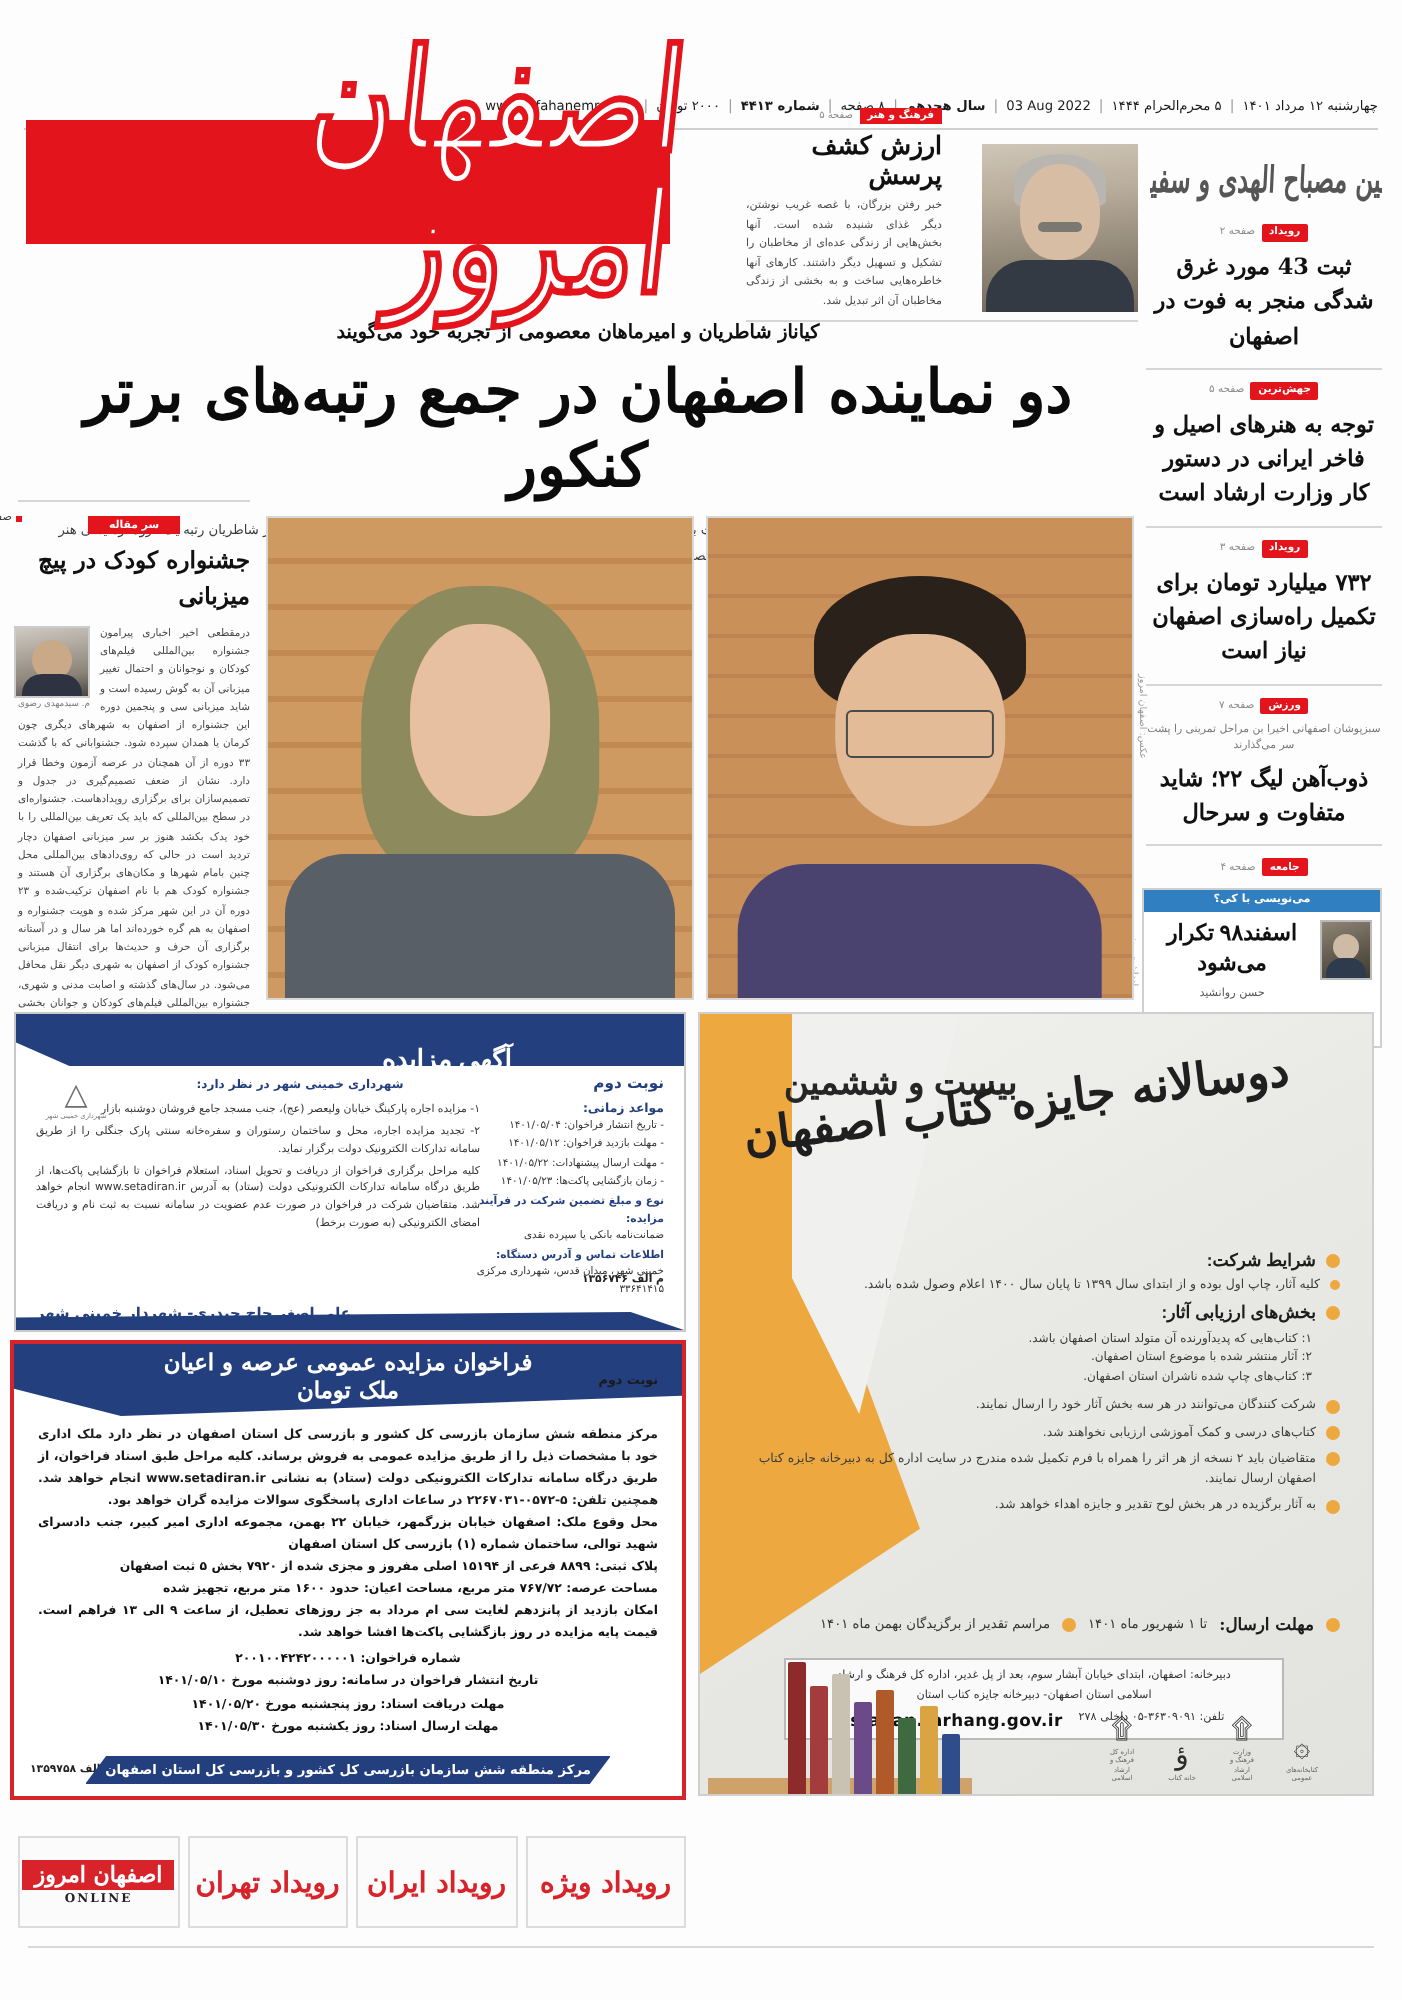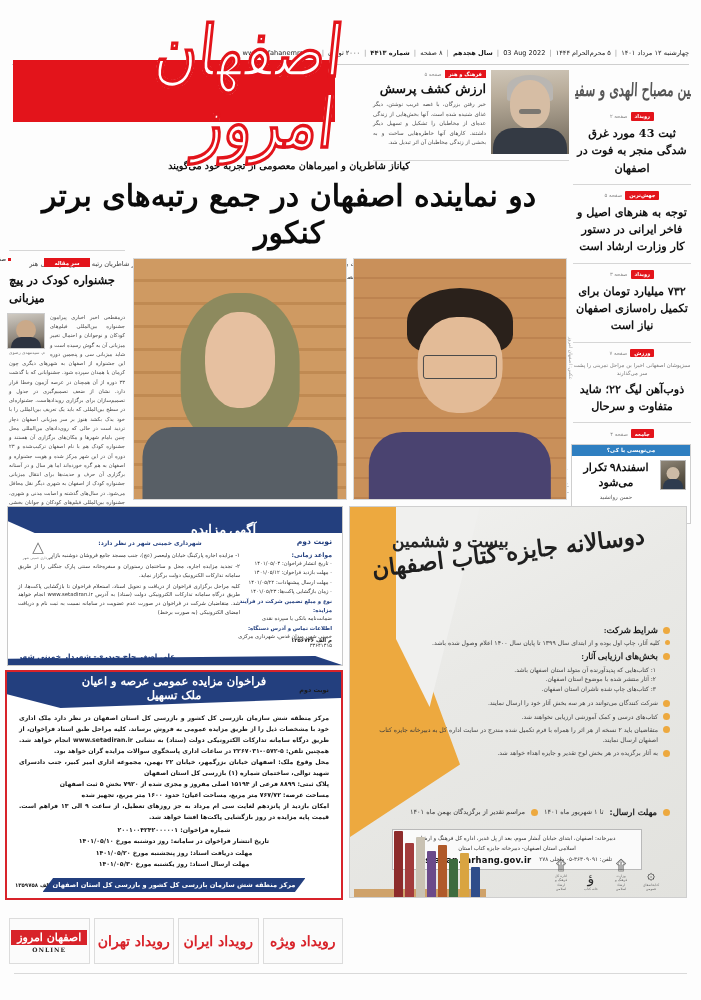--- a/index.html
+++ b/index.html
@@ -130,21 +130,21 @@
   .op-pg{font-size:5px;color:#888;border:1px solid #ddd;display:inline-block;padding:0 3px;margin-top:2px;}
   .op-side{
     position:absolute;top:446px;right:130px;width:9px;height:70px;
     writing-mode:vertical-rl;font-size:5px;color:#999;
     display:flex;align-items:center;justify-content:center;
   }
 
   
   .culture{
     position:absolute;top:70px;right:132px;width:196px;height:86px;
-    display:flex;flex-direction:row;gap:5px;
+    display:flex;flex-direction:row;gap:20px;align-items:flex-end;
   }
   .culture-photo{
     width:78px;height:84px;flex:0 0 78px;
     background:linear-gradient(175deg,#cfc6b8 0%,#b9ad9b 30%,#6d6558 100%);
     position:relative;overflow:hidden;
   }
   .culture-photo .head{
     position:absolute;left:50%;top:12%;width:40px;height:48px;transform:translateX(-50%);
     border-radius:48% 48% 44% 44%;background:#d6bda4;
   }
@@ -260,21 +260,21 @@
   
   .rcol{
     position:absolute;top:258px;right:576px;width:116px;
   }
   .rcol-tag{
     background:#e3141b;color:#fff;font-size:5.4px;font-weight:bold;
     text-align:center;padding:1.6px 0;width:46px;margin:0 auto 5px auto;
   }
   .rcol-title{
     font-family:"DejaVu Serif","Liberation Serif",serif;
-    font-size:11.6px;font-weight:bold;color:#111;text-align:left;
+    font-size:11.6px;font-weight:bold;color:#111;text-align:right;
     line-height:1.5;margin-bottom:6px;
   }
   .rcol-byline{
     width:36px;float:left;margin:0 5px 3px 0;text-align:center;
   }
   .rcol-portrait{
     width:36px;height:34px;
     background:linear-gradient(170deg,#cfcac2,#8b8378 70%,#4b463f);
     border:1px solid #ccc;position:relative;overflow:hidden;
   }
@@ -321,21 +321,21 @@
     letter-spacing:-1px;
   }
   .ba-list{
     position:absolute;top:118px;right:16px;left:14px;
   }
   .ba-row{display:flex;flex-direction:row;align-items:flex-start;gap:5px;margin-bottom:3.2px;}
   .ba-bullet{
     width:7px;height:7px;border-radius:50%;background:#eda93f;flex:0 0 7px;margin-top:1.5px;
   }
   .ba-bullet.sm{width:5px;height:5px;flex:0 0 5px;background:#eda93f;}
-  .ba-hdr{font-size:8.6px;font-weight:bold;color:#1d1d1d;font-family:Liberation Serif, serif;}
+  .ba-hdr{font-size:8.6px;font-weight:bold;color:#1d1d1d;font-family:Liberation Sans, sans-serif;}
   .ba-txt{font-size:6.2px;color:#3b3b3b;line-height:1.62;flex:1;}
   .ba-sub{font-size:6px;color:#3b3b3b;line-height:1.6;padding-right:14px;}
   .ba-deadline{
     position:absolute;top:300px;right:16px;left:14px;
     display:flex;flex-direction:row;align-items:center;gap:6px;
   }
   .ba-deadline .k{font-size:8.4px;font-weight:bold;color:#1d1d1d;font-family:"DejaVu Serif","Liberation Serif",serif;}
   .ba-deadline .v{font-size:6.6px;color:#333;}
   .ba-contact{
     position:absolute;top:322px;right:44px;left:42px;
@@ -741,21 +741,21 @@
     </div>
 
     <div class="auc-code">م الف ۱۳۵۶۷۴۶</div>
     <div class="auc-foot"></div>
     <div class="auc-sign">علی اصغر حاج حیدری- شهردار خمینی شهر</div>
   </div>
 
   <div class="tender">
     <div class="tn-band"></div>
     <div class="tn-t1">فراخوان مزایده عمومی عرصه و اعیان</div>
-    <div class="tn-t2">ملک تسهیل</div>
+    <div class="tn-t2">ملک تومان</div>
     <div class="tn-nobat">نوبت دوم</div>
 
     <div class="tn-body">
       <div class="tn-p">مرکز منطقه شش سازمان بازرسی کل کشور و بازرسی کل استان اصفهان در نظر دارد ملک اداری خود با مشخصات ذیل را از طریق مزایده عمومی به فروش برساند. کلیه مراحل طبق اسناد فراخوان، از طریق درگاه سامانه تدارکات الکترونیکی دولت (ستاد) به نشانی www.setadiran.ir انجام خواهد شد. همچنین تلفن: ۵-۰۵۷۲-۲۲۶۷۰۳۱ در ساعات اداری پاسخگوی سوالات مزایده گران خواهد بود.</div>
       <div class="tn-k">
         <span>محل وقوع ملک:</span>
         <span>اصفهان خیابان بزرگمهر، خیابان ۲۲ بهمن، مجموعه اداری امیر کبیر، جنب دادسرای شهید توالی، ساختمان شماره (۱) بازرسی کل استان اصفهان</span>
       </div>
       <div class="tn-k">
         <span>پلاک ثبتی:</span>

